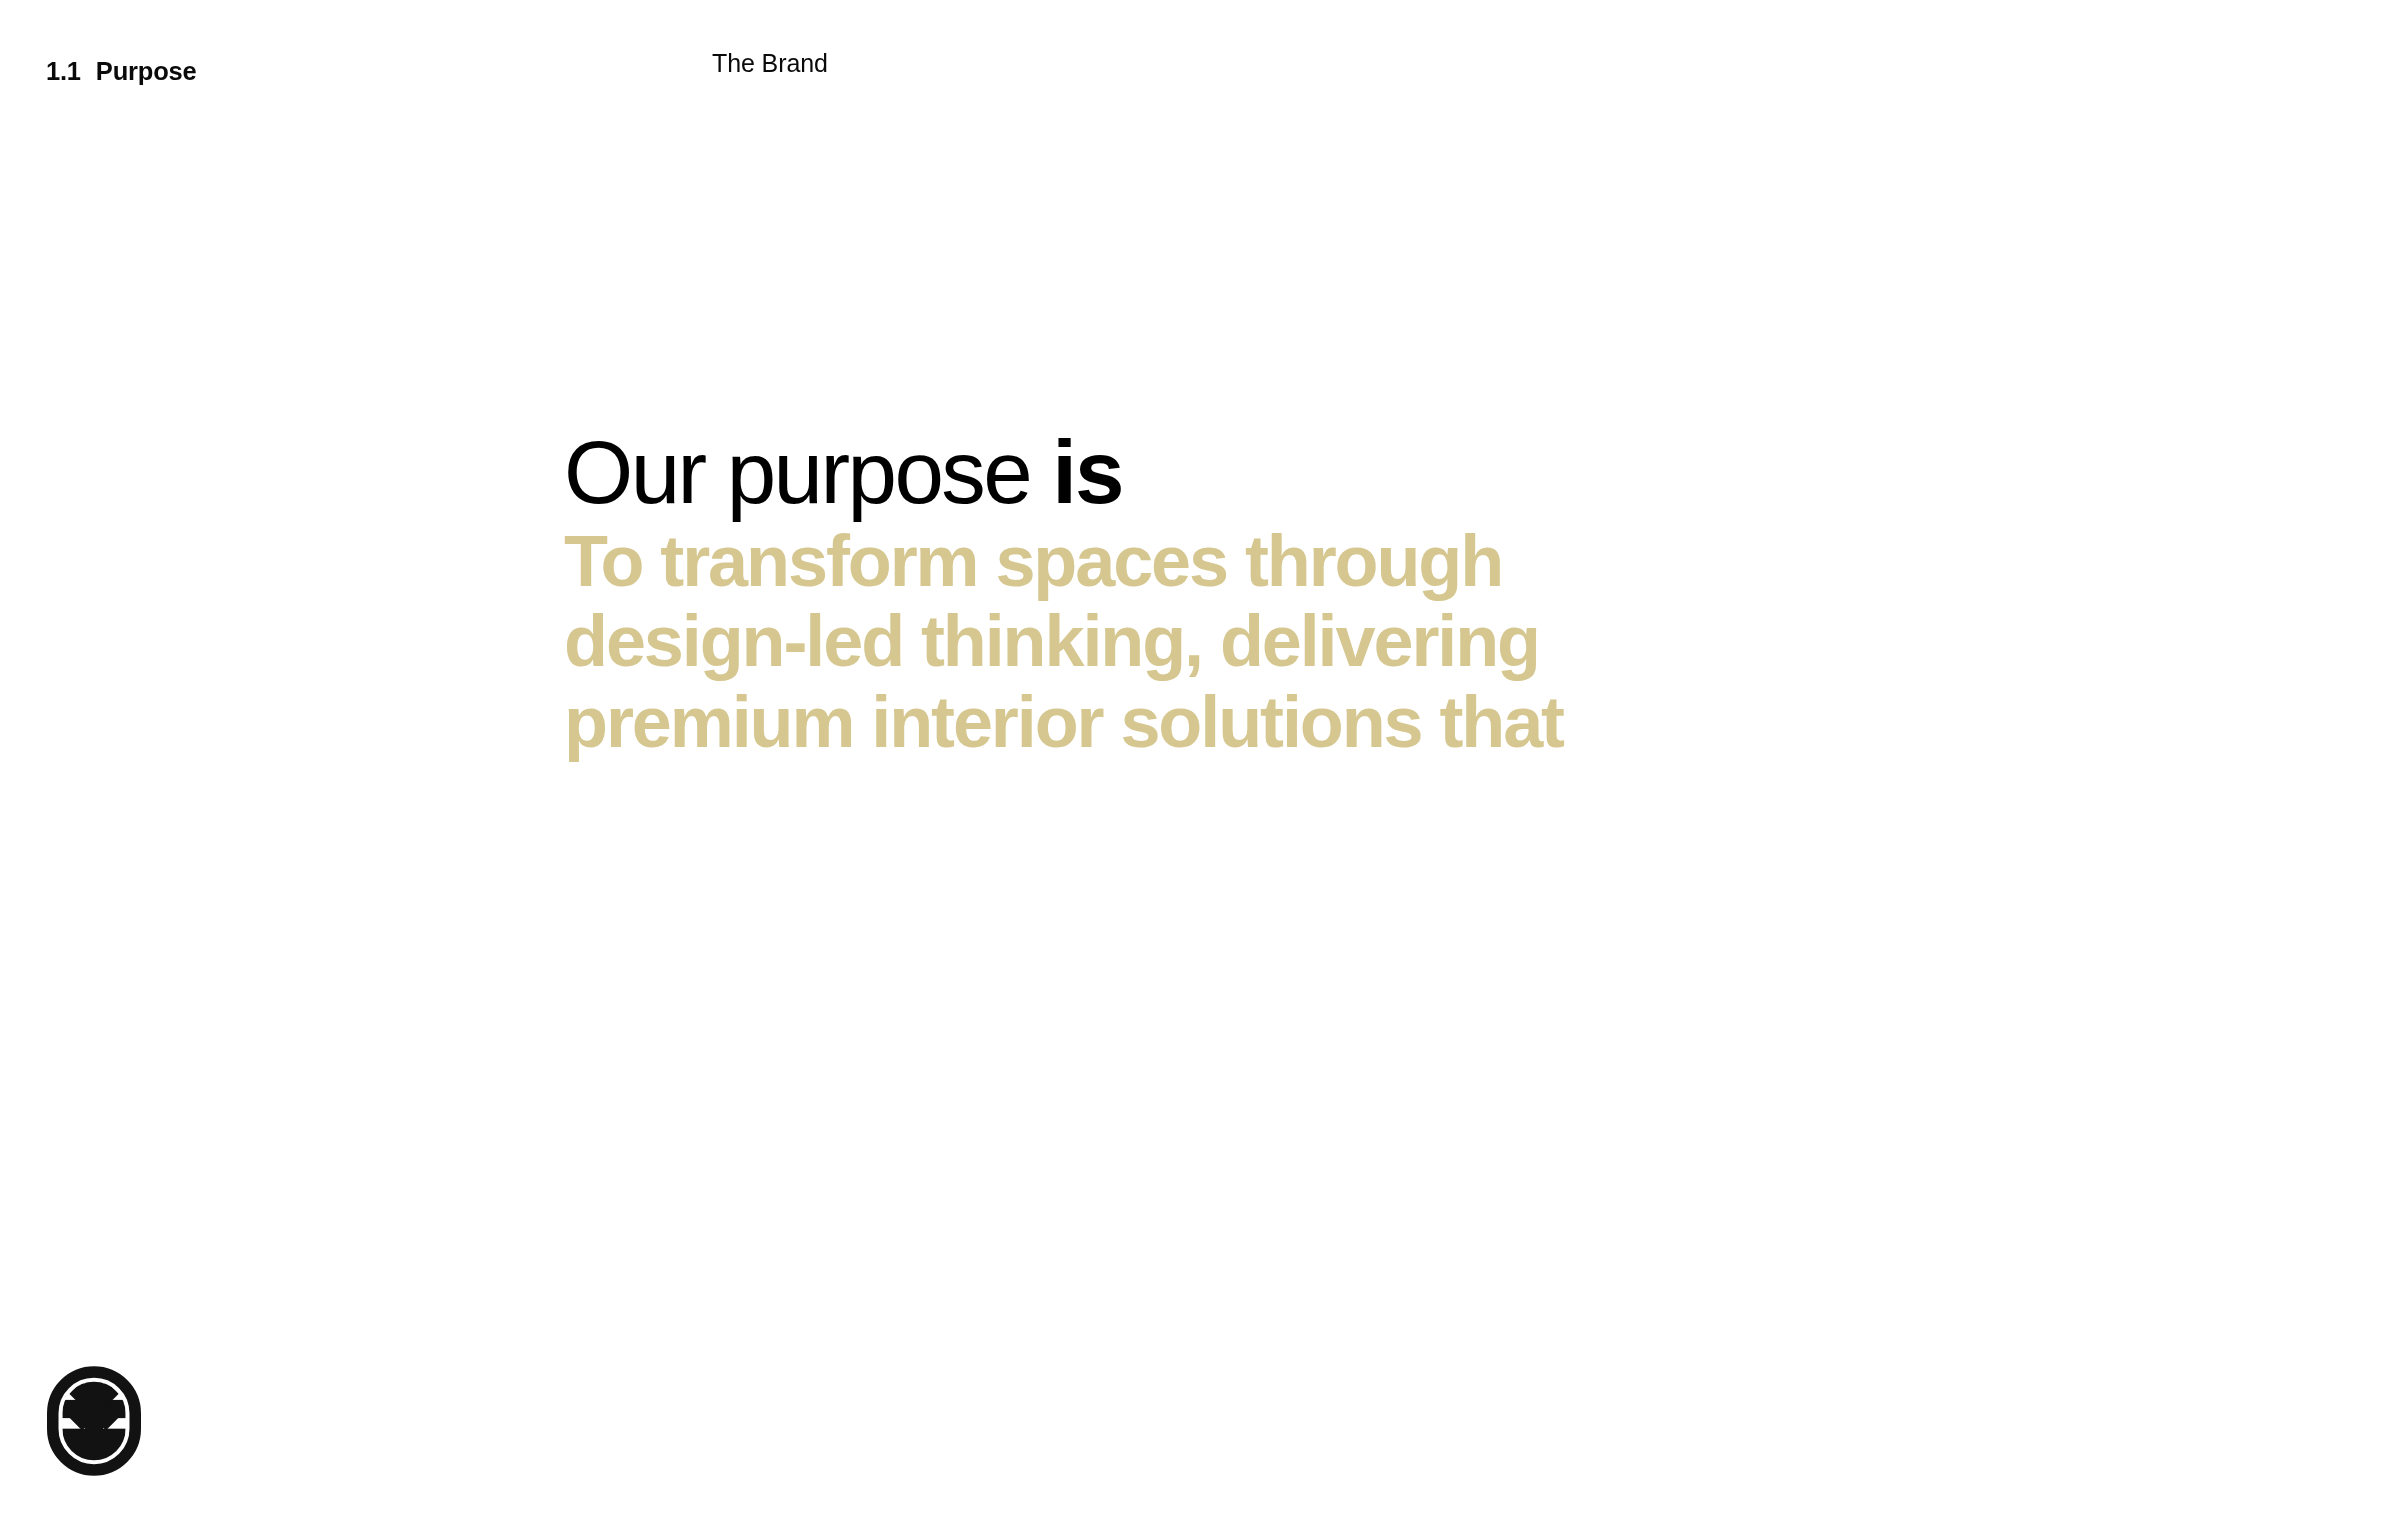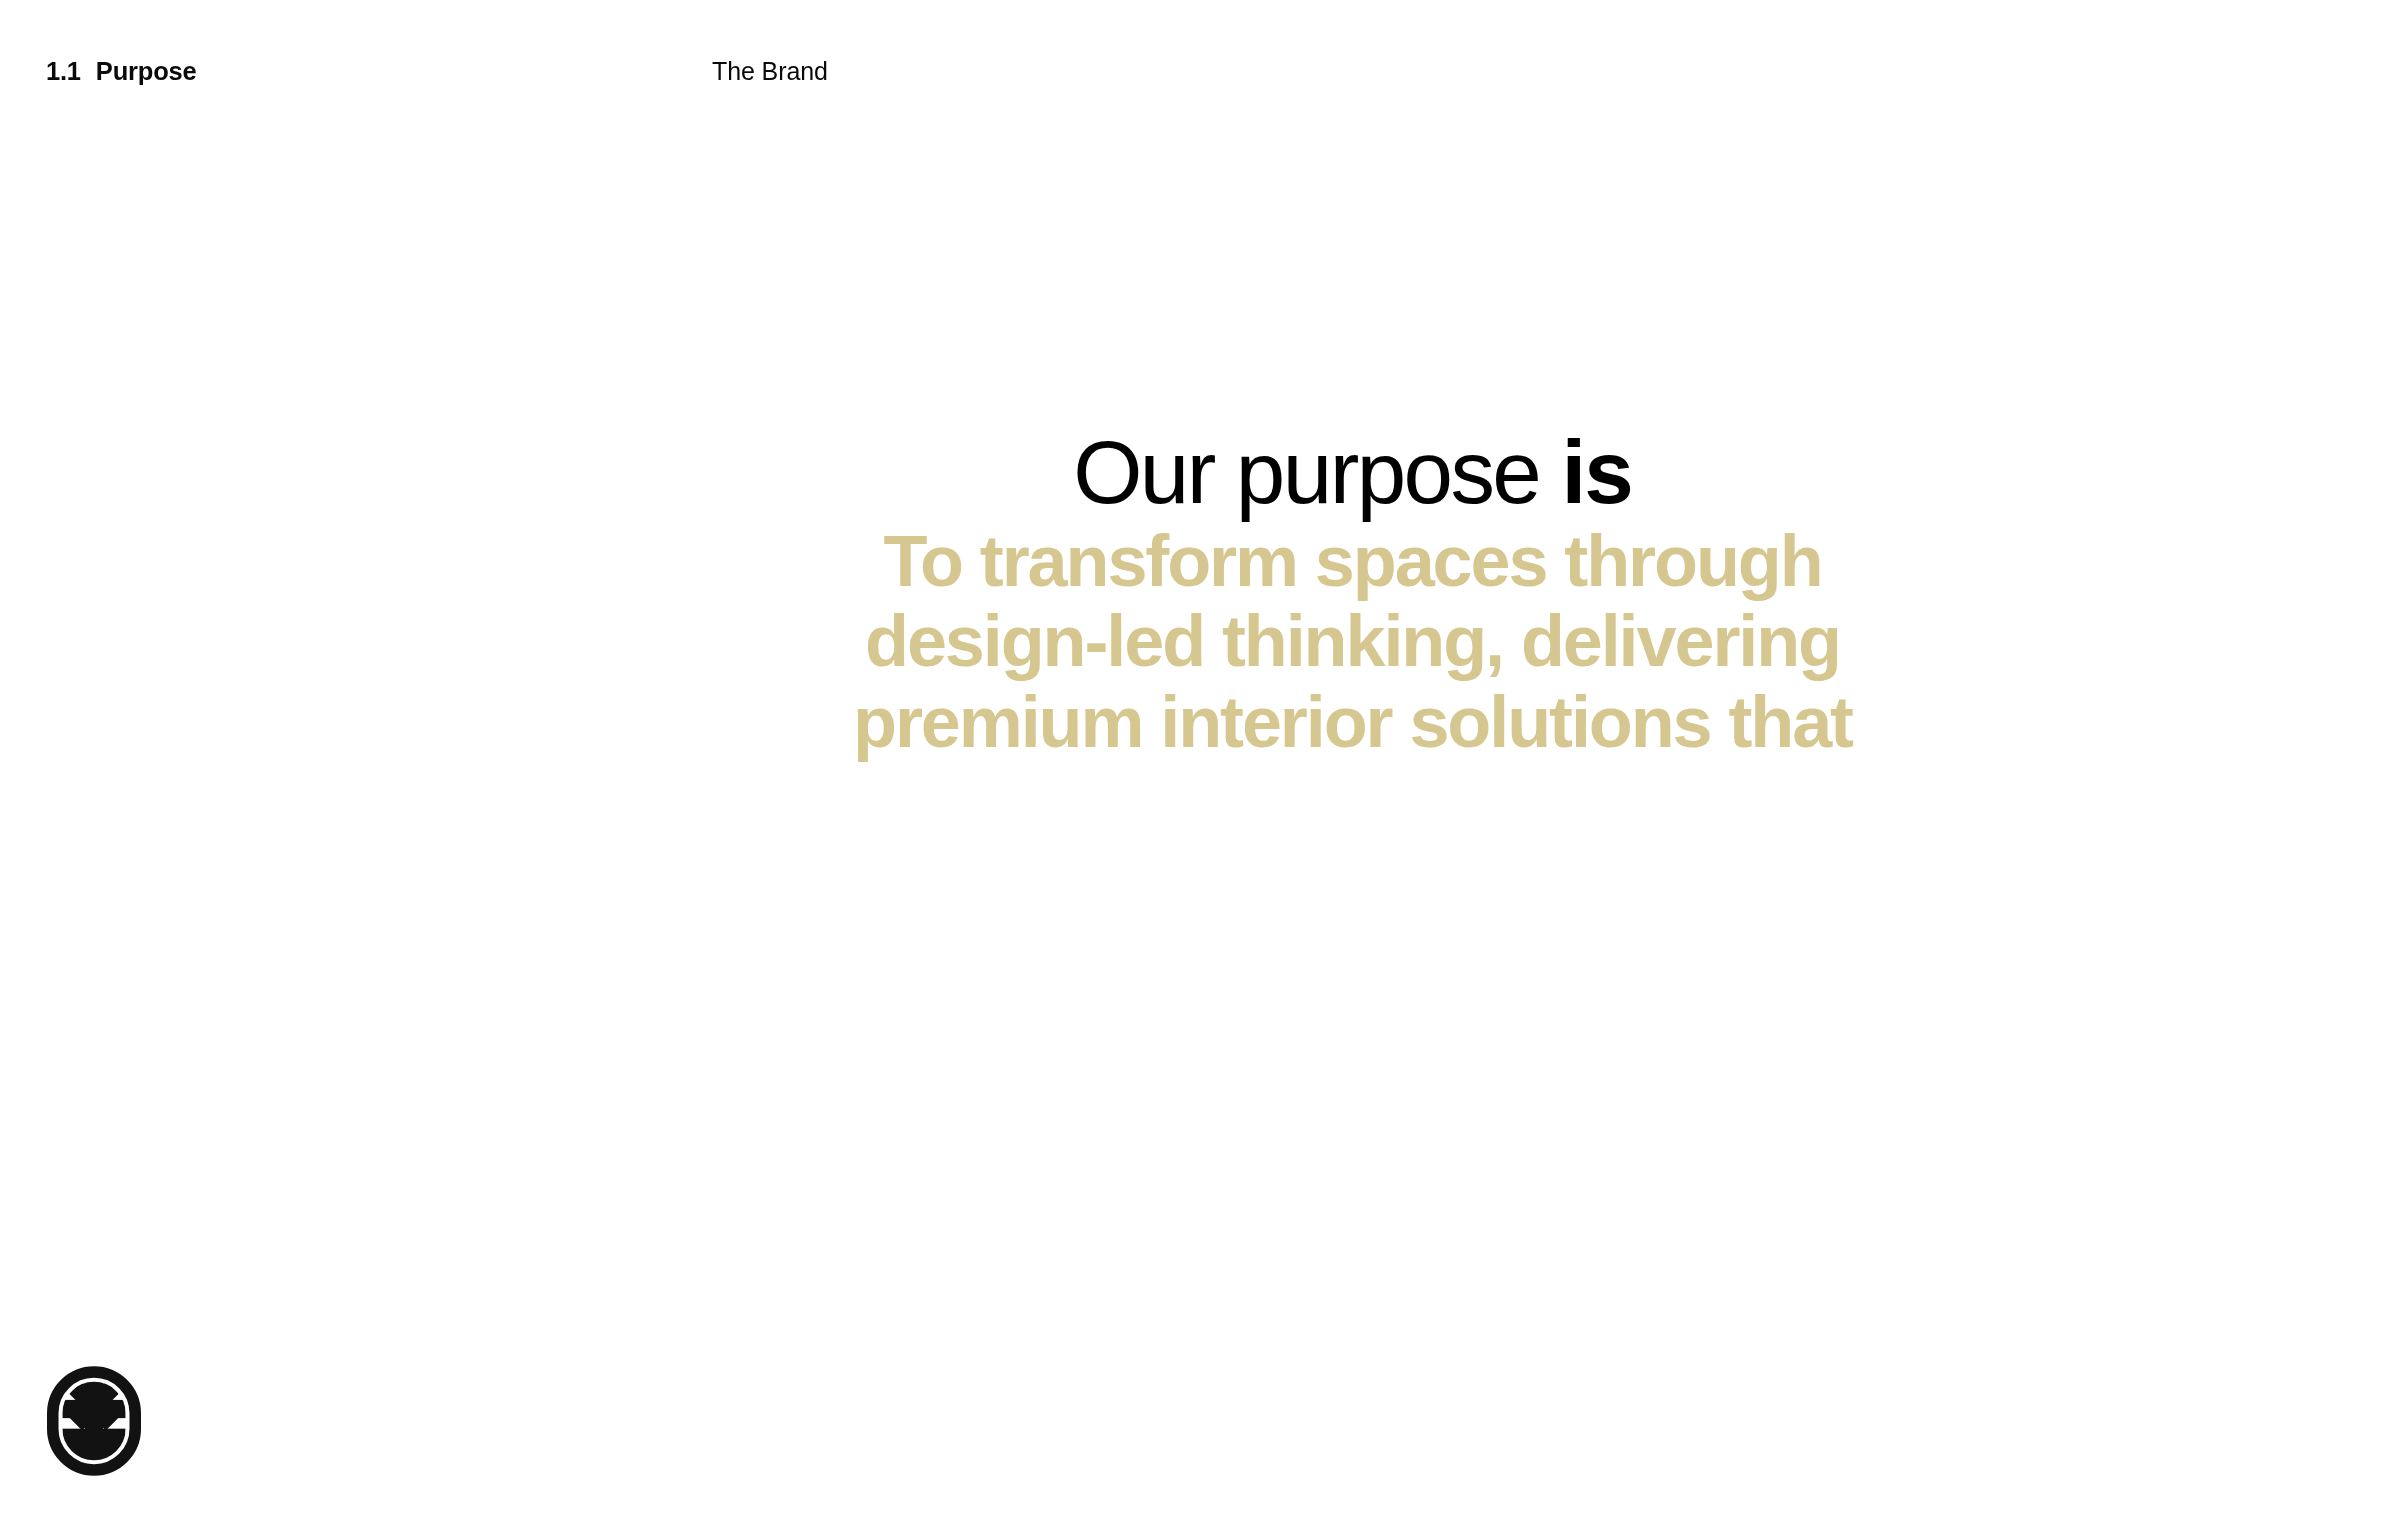--- a/index.html
+++ b/index.html
@@ -48,36 +48,35 @@
     font-size: 25.5px;
     font-weight: 700;
     color: #0a0a0a;
     letter-spacing: -0.2px;
     line-height: 1;
     margin-left: 15px;
   }
   .hdr-center {
     position: absolute;
     left: 712px;
-    top: 8px;
+    top: 0;
     font-size: 25px;
     font-weight: 400;
     color: #0a0a0a;
     letter-spacing: -0.1px;
     line-height: 1;
     white-space: nowrap;
   }
 
   
   .copy-block {
     position: absolute;
-    left: 608px;
+    left: 564px;
     top: 428px;
     width: 1489px;
-    text-align: center;
   }
 
   .headline {
     font-size: 89px;
     line-height: 1.0;
     color: #000000;
     letter-spacing: -2.6px;
     white-space: nowrap;
     margin: 0 0 3.8px 0;
   }

